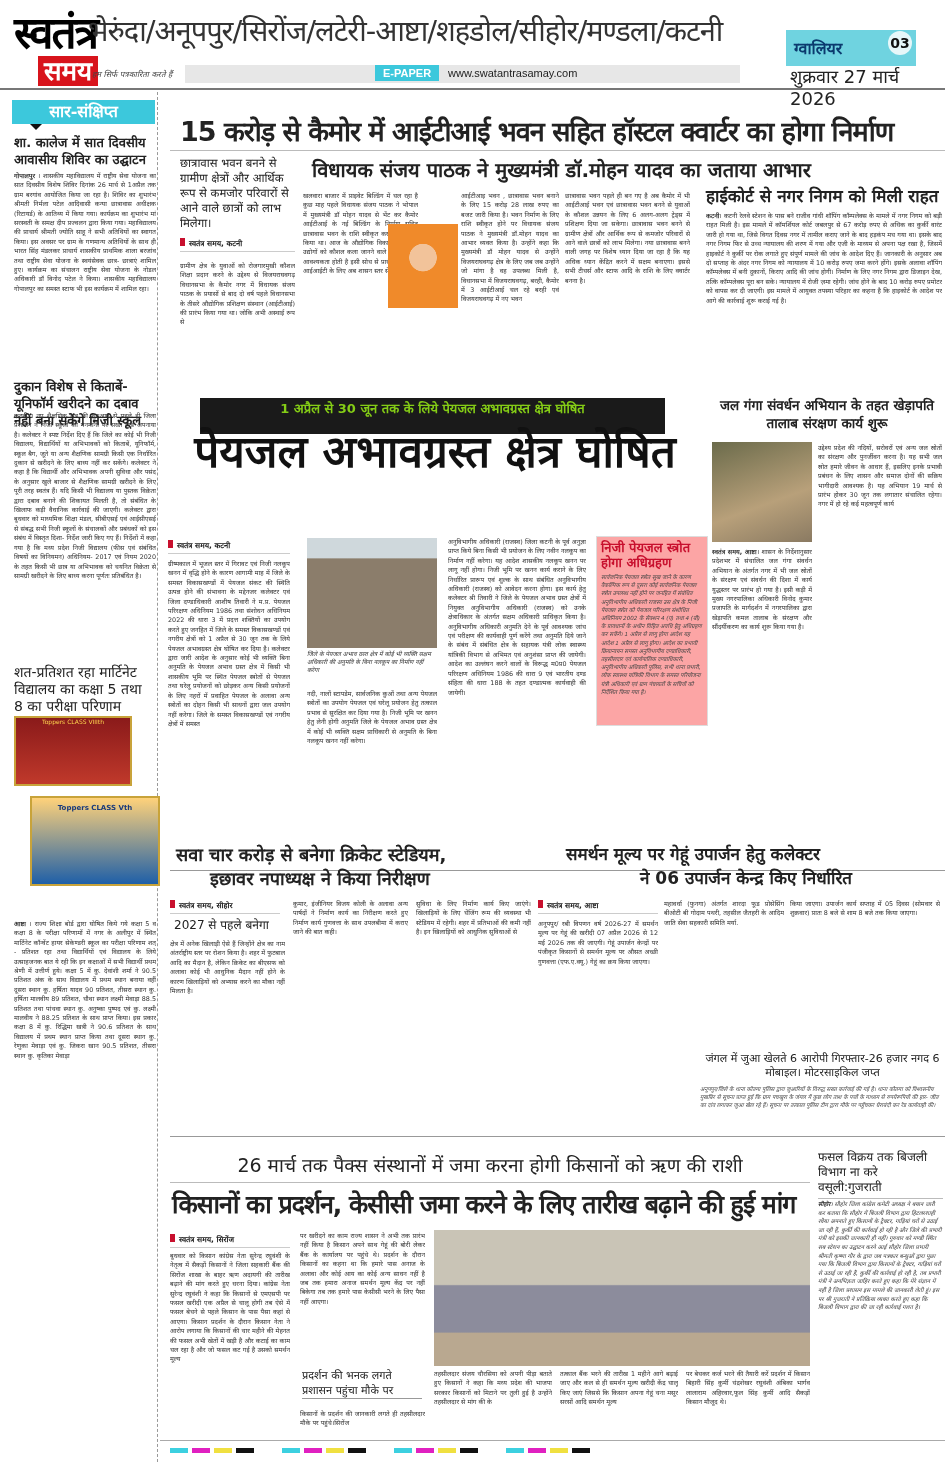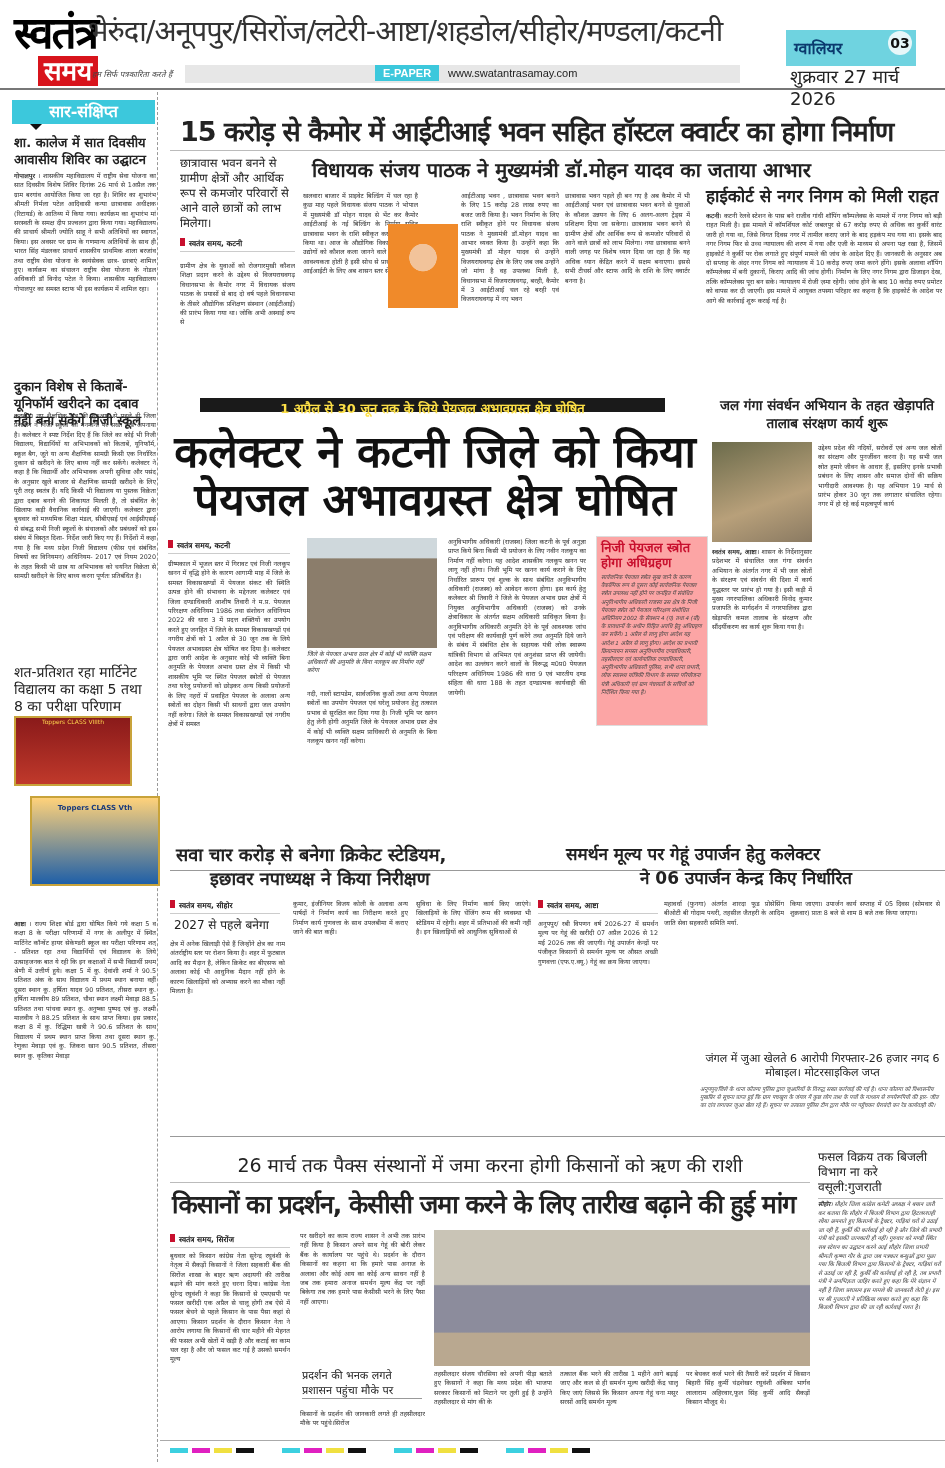--- a/index.html
+++ b/index.html
@@ -19,21 +19,21 @@
 .sidebar{left:0;top:92px;width:158px;height:1370px;border-right:1px dashed #999}
 .sarHead{left:12px;top:100px;width:143px;height:24px;background:#3cc8dc;color:#fff;font-size:16px;font-weight:bold;text-align:center;line-height:24px}
 .sideH{font-size:13px;color:#222;line-height:17px;font-weight:bold}
 .small{font-size:6.4px;line-height:9.4px;color:#333;text-align:justify}
 .h1{font-size:28px;font-weight:bold;color:#222;white-space:nowrap;letter-spacing:-1px}
 .h2{font-size:20px;font-weight:bold;color:#222;white-space:nowrap}
 .hdiv{border-bottom:1px solid #bbb}
 .bylineSq{display:inline-block;width:5px;height:8px;background:#c8102e;margin-right:4px}
 .byline{font-size:7.5px;color:#222;font-weight:bold;border-bottom:1px solid #ccc;padding-bottom:3px}
 .photo{background:linear-gradient(135deg,#a48a6a,#6b5a46)}
-.banner{left:200px;top:398px;width:465px;height:14px;background:#1a1a1a;color:#fde047;font-size:13px;font-weight:bold;text-align:center;line-height:22px}
+.banner{left:200px;top:398px;width:465px;height:36px;background:#1a1a1a;color:#84cc16;font-size:13px;font-weight:bold;text-align:center;line-height:22px}
 .bigH{left:170px;top:428px;width:530px;font-size:44px;font-weight:900;line-height:48px;text-align:center;color:#111}
 .pinkBox{left:596px;top:536px;width:112px;height:190px;background:#fca5a5;border:1px solid #ddd}
 .pinkH{font-size:13px;color:#c8102e;font-weight:bold;line-height:15px}
 .cmyk{top:1448px;height:5px;width:18px}
 </style>
 </head>
 <body>
 
 <div class="abs masthead"></div>
 <div class="abs logo1">स्वतंत्र</div>
@@ -74,21 +74,20 @@
 <div class="abs small" style="left:303px;top:192px;width:115px;height:190px;overflow:hidden">खलवारा बाजार में प्राइवेट बिल्डिंग में चल रहा है कुछ माह पहले विधायक संजय पाठक ने भोपाल में मुख्यमंत्री डॉ मोहन यादव से भेंट कर कैमोर आईटीआई के नई बिल्डिंग के निर्माण सहित छात्रावास भवन के राशि स्वीकृत करने का आग्रह किया था। आज के औद्योगिक विकास के युग में उद्योगों को कौशल कला जानने वाले कामगारों की आवश्यकता होती है इसी सोच से प्रारंभ कराए गए आईआईटी के लिए अब शासन स्तर से कैमोर में</div>
 <div class="abs" style="left:388px;top:224px;width:70px;height:84px;background:radial-gradient(circle at 50% 40%,#f2c39a 0 22%,#f08a2a 23% 100%)"></div>
 <div class="abs small" style="left:461px;top:192px;width:98px;height:190px;overflow:hidden">आईटीआइ भवन , छात्रावास भवन बनाने के लिए 15 करोड़ 28 लाख रुपए का बजट जारी किया है। भवन निर्माण के लिए राशि स्वीकृत होने पर विधायक संजय पाठक ने मुख्यमंत्री डॉ.मोहन यादव का आभार व्यक्त किया है। उन्होंने कहा कि मुख्यमंत्री डॉ मोहन यादव से उन्होंने विजयराघवगढ़ क्षेत्र के लिए जब जब उन्होंने जो मांगा है वह उपलब्ध मिली है, विधानसभा में विजयराघवगढ़, बरही, कैमोर में 3 आईटीआई चल रहे बरही एवं विजयराघवगढ़ में नए भवन</div>
 <div class="abs small" style="left:565px;top:192px;width:125px;height:190px;overflow:hidden">छात्रावास भवन पहले ही बन गए है अब कैमोर में भी आईटीआई भवन एवं छात्रावास भवन बनने से युवाओं के कौशल उन्नयन के लिए 6 अलग-अलग ट्रेड्स में प्रशिक्षण दिया जा सकेगा। छात्रावास भवन बनने से ग्रामीण क्षेत्रों और आर्थिक रूप से कमजोर परिवारों से आने वाले छात्रों को लाभ मिलेगा। नया छात्रावास बनने वाली जगह पर विशेष ध्यान दिया जा रहा है कि यह अधिक ध्यान केंद्रित करने में सक्षम बनाएगा। इससे सभी टीचर्स और स्टाफ आदि के राशि के लिए क्वार्टर बनना है।</div>
 
 <div class="abs h2" style="left:706px;top:184px;font-size:17px">हाईकोर्ट से नगर निगम को मिली राहत</div>
 <div class="abs small" style="left:706px;top:212px;width:236px;height:175px;overflow:hidden"><b>कटनी</b>। <span>कटनी रेलवे स्टेशन के पास बने राजीव गांधी शॉपिंग कॉम्पलेक्स के मामले में नगर निगम को बड़ी राहत मिली है। इस मामले में कॉमर्शियल कोर्ट जबलपुर से 67 करोड़ रुपए से अधिक का कुर्की वारंट जारी हो गया था, जिसे विगत दिवस नगर में तामील कराए जाने के बाद हड़कंप मच गया था। इसके बाद नगर निगम फिर से उच्च न्यायालय की शरण में गया और एजी के माध्यम से अपना पक्ष रखा है, जिसमें हाइकोर्ट ने कुर्की पर रोक लगाते हुए संपूर्ण मामले की जांच के आदेश दिए हैं। जानकारी के अनुसार अब दो सप्ताह के अंदर नगर निगम को न्यायालय में 10 करोड़ रुपए जमा करने होंगे। इसके अलावा शॉपिंग कॉम्पलेक्स में बनी दुकानों, किराए आदि की जांच होगी। निर्माण के लिए नगर निगम द्वारा डिजाइन देख, तत्कि कॉम्पलेक्स पूरा बन सके। न्यायालय में रोजी ज़मा रहेगी। जांच होने के बाद 10 करोड़ रुपए प्रमोटर को वापस कर दी जाएगी। इस मामले में आयुक्त तपस्या परिहार का कहना है कि हाइकोर्ट के आदेश पर आगे की कार्रवाई शुरू कराई गई है।</span></div>
 
 <div class="abs banner">1 अप्रैल से 30 जून तक के लिये पेयजल अभावग्रस्त क्षेत्र घोषित</div>
 <div class="abs bigH">
-  <div>कलेक्टर ने कटनी जिले को किया</div>
   <div>पेयजल अभावग्रस्त क्षेत्र घोषित</div>
 </div>
 <div class="abs byline" style="left:168px;top:540px;width:122px"><span class="bylineSq"></span><span>स्वतंत्र समय, कटनी</span></div>
 <div class="abs small" style="left:168px;top:560px;width:122px;height:300px;overflow:hidden">ग्रीष्मकाल में भूजल स्तर में गिरावट एवं निजी नलकूप खनन में वृद्धि होने के कारण आगामी माह में जिले के समस्त विकासखण्डों में पेयजल संकट की स्थिति उत्पन्न होने की संभावना के मद्देनजर कलेक्टर एवं जिला दण्डाधिकारी आशीष तिवारी ने म.प्र. पेयजल परिरक्षण अधिनियम 1986 तथा संशोधन अधिनियम 2022 की धारा 3 में प्रदत्त शक्तियों का उपयोग करते हुए जनहित में जिले के समस्त विकासखण्डों एवं नगरीय क्षेत्रों को 1 अप्रैल से 30 जून तक के लिये पेयजल अभावग्रस्त क्षेत्र घोषित कर दिया है। कलेक्टर द्वारा जारी आदेश के अनुसार कोई भी व्यक्ति बिना अनुमति के पेयजल अभाव ग्रस्त क्षेत्र में किसी भी शासकीय भूमि पर स्थित पेयजल स्त्रोतों से पेयजल तथा घरेलू प्रयोजनों को छोड़कर अन्य किसी प्रयोजनों के लिए नहरों में प्रवाहित पेयजल के अलावा अन्य स्त्रोतों का दोहन किसी भी साधनों द्वारा जल उपयोग नहीं करेगा। जिले के समस्त विकासखण्डों एवं नगरीय क्षेत्रों में समस्त</div>
 <div class="abs photo" style="left:307px;top:538px;width:130px;height:110px;background:linear-gradient(180deg,#cfd8dc 0 18%,#8b7d6b 19% 100%)"></div>
 <div class="abs" style="left:307px;top:650px;width:130px;font-size:6px;line-height:8px;font-style:italic;color:#333">जिले के पेयजल अभाव ग्रस्त क्षेत्र में कोई भी व्यक्ति सक्षम अधिकारी की अनुमति के बिना नलकूप का निर्माण नहीं करेगा</div>
 <div class="abs small" style="left:307px;top:690px;width:130px;height:170px;overflow:hidden">नदी, नालों स्टापडेम, सार्वजनिक कुओं तथा अन्य पेयजल स्त्रोतों का उपयोग पेयजल एवं घरेलू प्रयोजन हेतु तत्काल प्रभाव से सुरक्षित कर दिया गया है। निजी भूमि पर खनन हेतु लेनी होगी अनुमति जिले के पेयजल अभाव ग्रस्त क्षेत्र में कोई भी व्यक्ति सक्षम प्राधिकारी से अनुमति के बिना नलकूप खनन नहीं करेगा।</div>
 <div class="abs small" style="left:448px;top:538px;width:138px;height:320px;overflow:hidden">अनुविभागीय अधिकारी (राजस्व) जिला कटनी के पूर्व अनुज्ञा प्राप्त किये बिना किसी भी प्रयोजन के लिए नवीन नलकूप का निर्माण नहीं करेगा। यह आदेश शासकीय नलकूप खनन पर लागू नहीं होगा। निजी भूमि पर खनन कार्य कराने के लिए निर्धारित प्रारूप एवं शुल्क के साथ संबंधित अनुविभागीय अधिकारी (राजस्व) को आवेदन करना होगा। इस कार्य हेतु कलेक्टर श्री तिवारी ने जिले के पेयजल अभाव ग्रस्त क्षेत्रों में नियुक्त अनुविभागीय अधिकारी (राजस्व) को उनके क्षेत्राधिकार के अंतर्गत सक्षम अधिकारी प्राधिकृत किया है। अनुविभागीय अधिकारी अनुमति देने के पूर्व आवश्यक जांच एवं परीक्षण की कार्यवाही पूर्ण करेंगे तथा अनुमति दिये जाने के संबंध में संबंधित क्षेत्र के सहायक यंत्री लोक स्वास्थ्य यांत्रिकी विभाग से अभिमत एवं अनुशंसा प्राप्त की जायेगी। आदेश का उल्लंघन करने वालों के विरूद्ध म0प्र0 पेयजल परिरक्षण अधिनियम 1986 की धारा 9 एवं भारतीय दण्ड संहिता की धारा 188 के तहत दण्डात्मक कार्यवाही की जायेगी।</div>
 <div class="abs pinkBox">
   <div class="pinkH" style="padding:3px 4px">निजी पेयजल स्त्रोत होगा अधिग्रहण</div>

